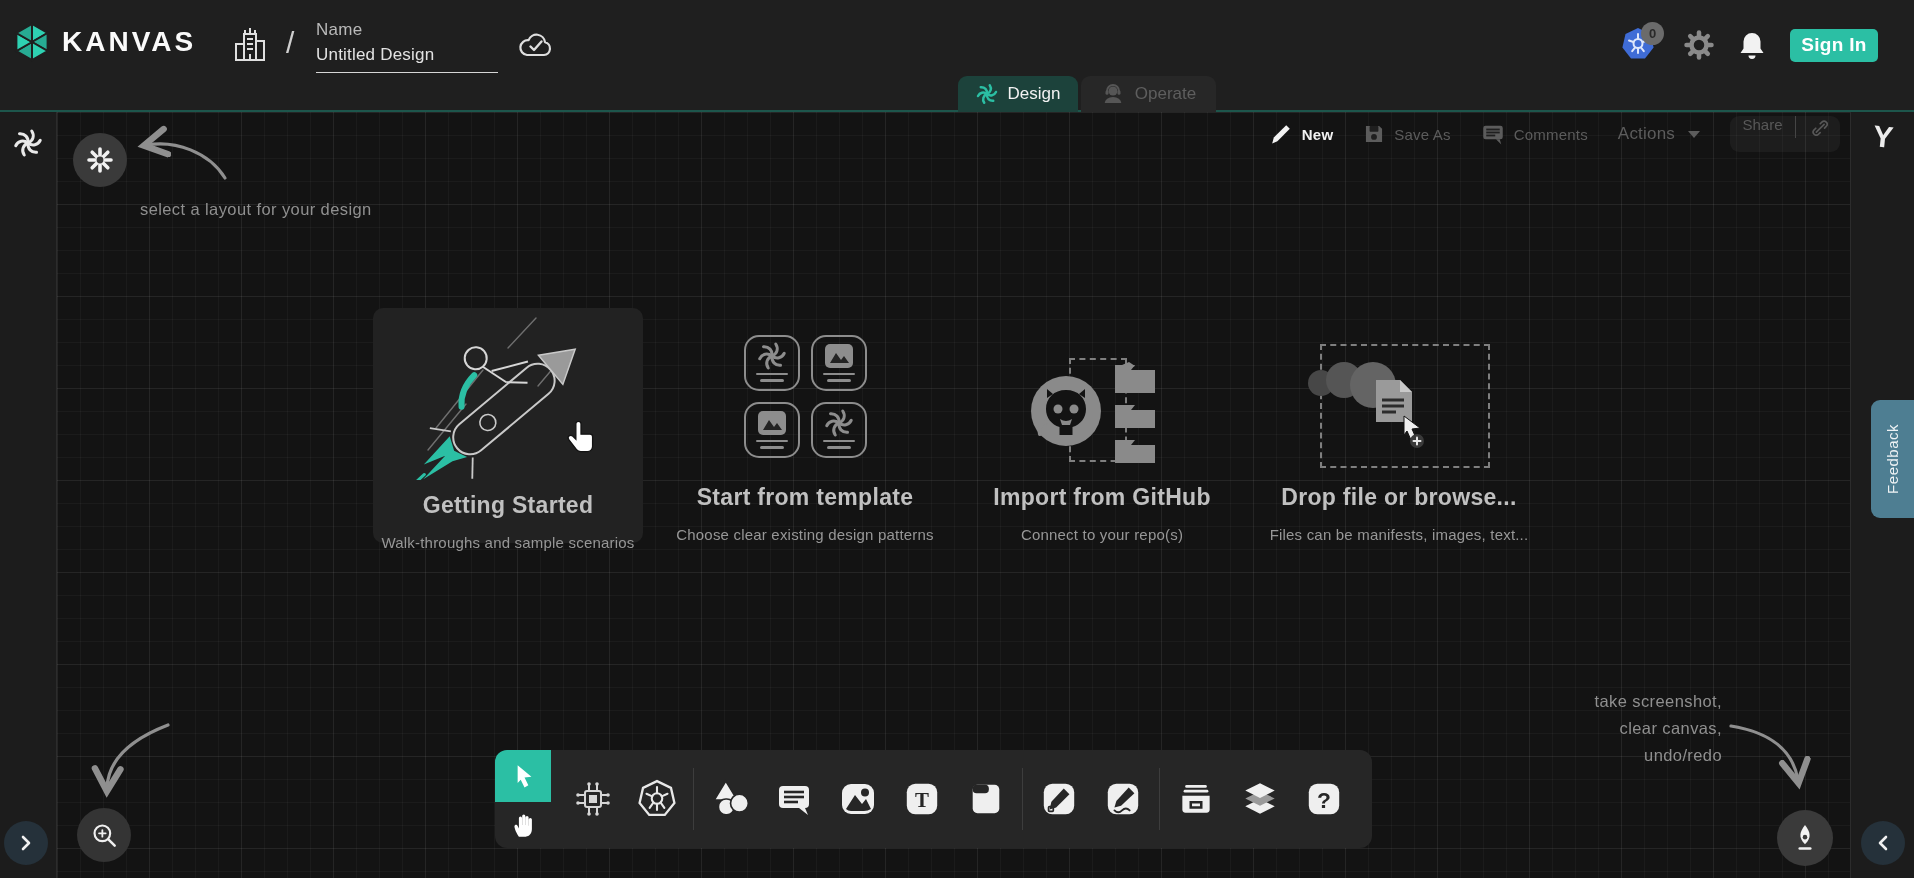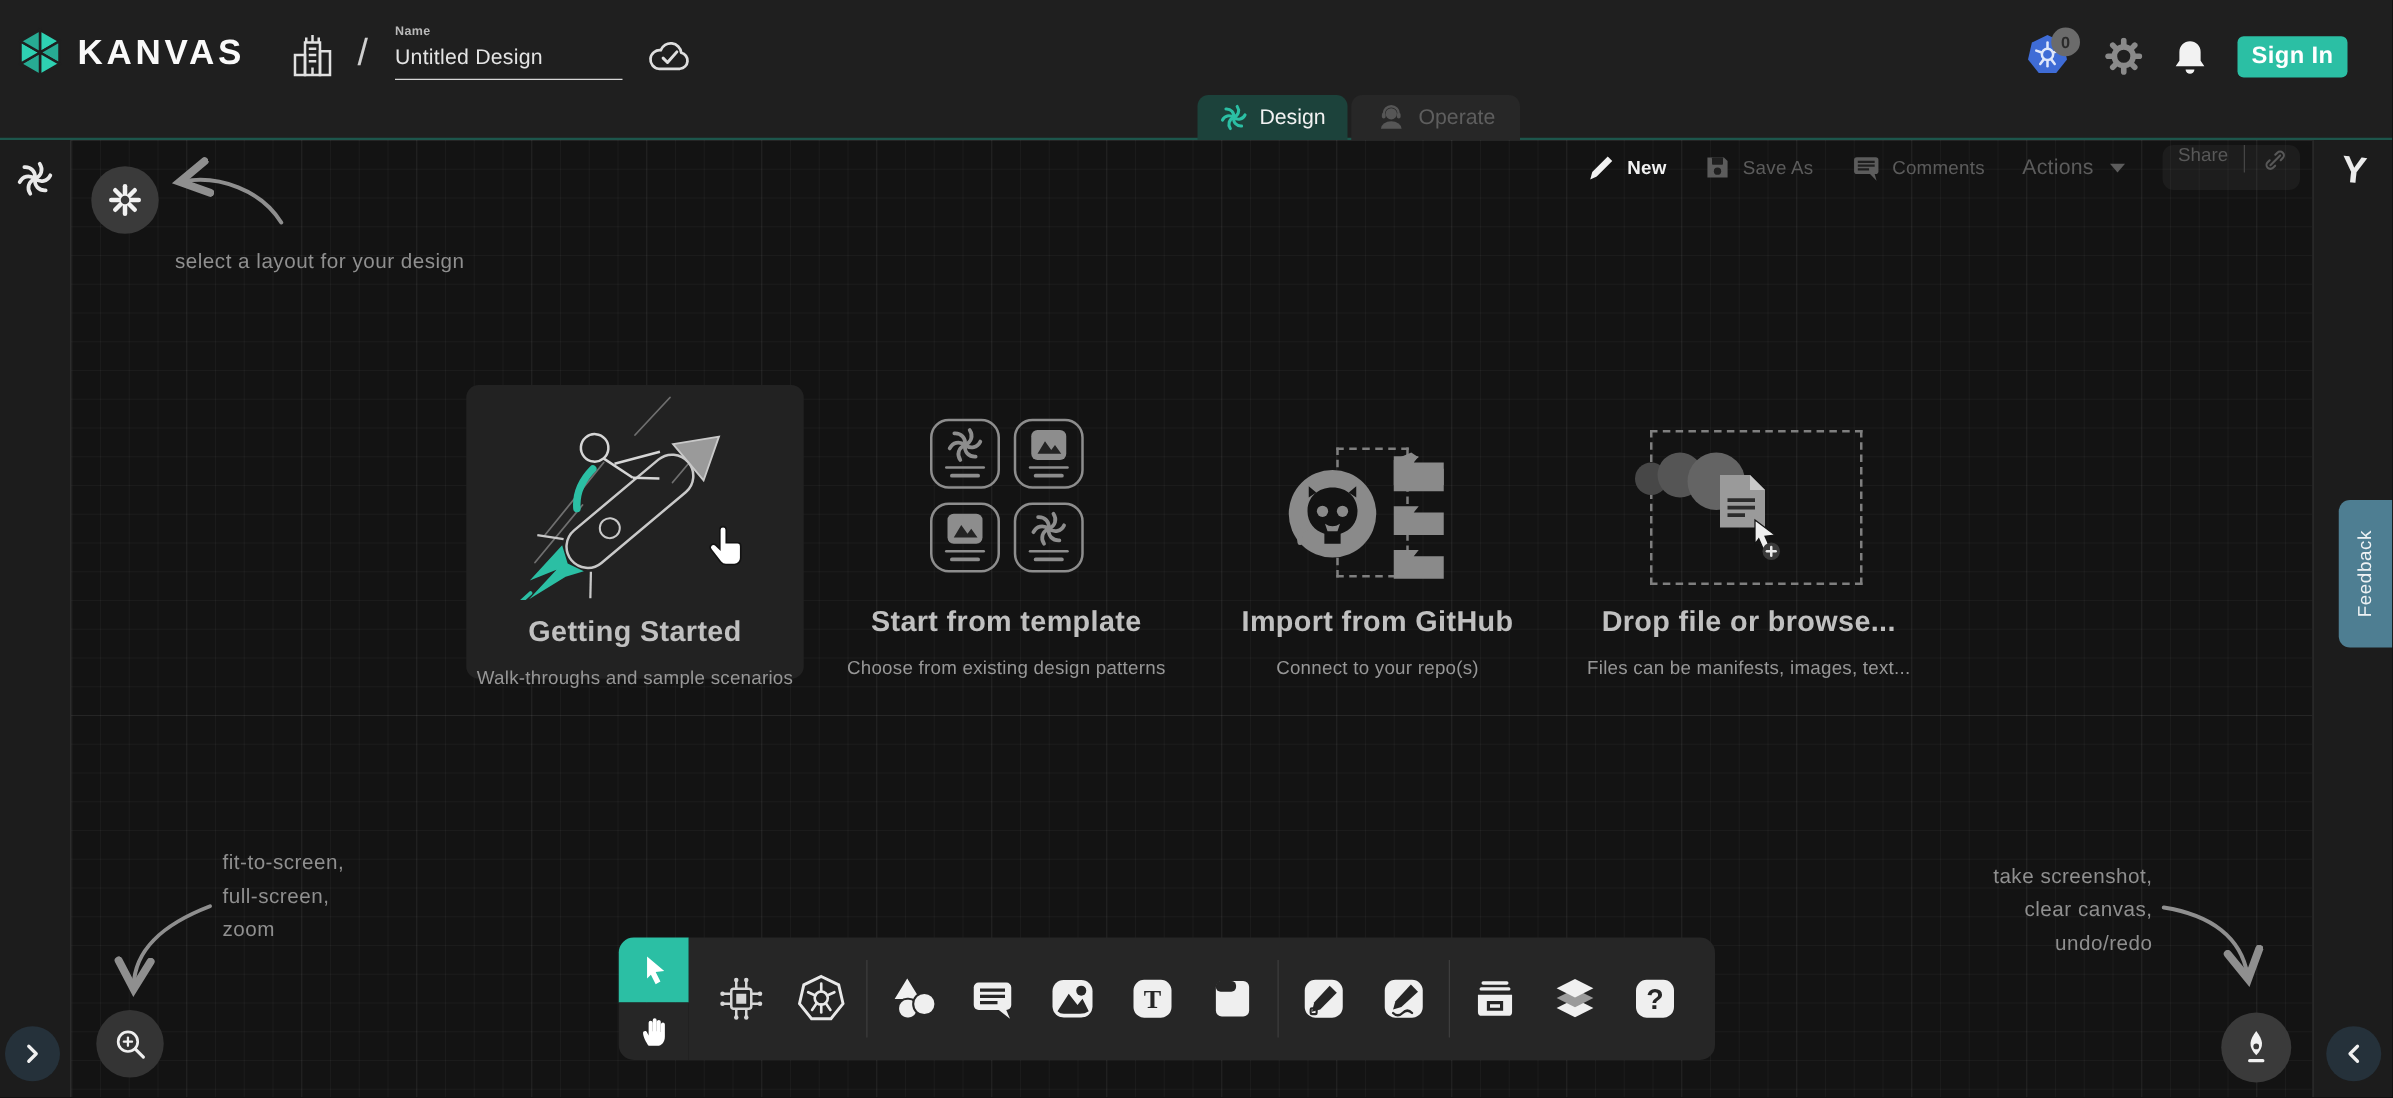--- a/index.html
+++ b/index.html
@@ -9,21 +9,21 @@
     background:#1f1f1f; font-family:"Liberation Sans", sans-serif;
     -webkit-font-smoothing:antialiased;
   }
   
   .header { position:absolute; top:0; left:0; width:1914px; height:110px; background:#1f1f1f; z-index:30; }
   .brand { position:absolute; left:12px; top:22px; display:flex; align-items:center; gap:10px; }
   .brand-text { color:#fafafa; font-size:28px; font-weight:800; letter-spacing:3px; }
   .org-icon { position:absolute; left:230px; top:24px; }
   .crumb-slash { position:absolute; left:286px; top:26px; color:#cfcfcf; font-size:30px; font-weight:300; }
   .name-field { position:absolute; left:316px; top:20px; width:182px; }
-  .name-label { display:block; color:#b9b9b9; font-size:10px; letter-spacing:.3px;font-weight:bold; }
+  .name-label { display:block; color:#b9b9b9; font-size:17px; letter-spacing:.3px; }
   .name-input {
     width:100%; background:transparent; border:none; outline:none;
     border-bottom:1px solid #d6d6d6; color:#e3e3e3; font-size:17px;
     padding:5px 0 7px; font-family:"Liberation Sans", sans-serif; letter-spacing:.2px;
   }
   .cloud-saved { position:absolute; left:517px; top:30px; }
   .header-right { position:absolute; right:36px; top:26px; display:flex; align-items:center; gap:24px; }
   .k8s-badge-wrap { position:relative; width:40px; height:38px; }
   .badge-count {
     position:absolute; right:-4px; top:-4px; width:23px; height:23px; border-radius:50%;
@@ -396,21 +396,21 @@
                 </g>
               </svg>
               <span class="mini-lines">
                   <i></i>
                   <i></i>
                 </span>
             </div>
           </div>
         </div>
         <div class="card-title">Start from template</div>
-        <div class="card-sub">Choose from existing design patterns</div>
+        <div class="card-sub">Choose clear existing design patterns</div>
       </div>
 
       <div class="card" style="left:910px;">
         <div class="illo gh-wrap">
           <div class="dash-rect" style="left:102px; top:50px; width:58px; height:104px;"></div>
           <svg style="position:absolute; left:62px; top:66px;" width="74" height="74" viewBox="0 0 74 74">
             <circle cx="37" cy="37" r="35" fill="#8a8a8a"></circle>
             <path d="M37 16 c-12 0-20 8-20 19 0 9 5.5 15.5 13.5 18 l0 8 13 0 0-8 C51.5 50.5 57 44 57 35 57 24 49 16 37 16 z
                      M24 20 l-6-5 0 9 z M50 20 l6-5 0 9 z" fill="#131313"></path>
             <circle cx="29" cy="35" r="4.5" fill="#8a8a8a"></circle>
@@ -470,25 +470,20 @@
       </div>
 
       <div class="circle-btn" style="left:1720px; top:698px; width:56px; height:56px;">
         <svg width="28" height="30" viewBox="0 0 32 34">
           <path d="M16 2 C22 10 24 16 16 24 C8 16 10 10 16 2 z" fill="#f2f2f2"></path>
           <circle cx="16" cy="16" r="2.6" fill="#3a3a3a"></circle>
           <line x1="10" y1="29" x2="22" y2="29" stroke="#f2f2f2" stroke-width="3" stroke-linecap="round"></line>
         </svg>
       </div>
 
-      <div class="note note-bl">
-        <div>fit-to-screen,</div>
-        <div>full-screen,</div>
-        <div>zoom</div>
-      </div>
       <div class="note note-br">
         <div>take screenshot,</div>
         <div>clear canvas,</div>
         <div>undo/redo</div>
       </div>
 
       <div class="toolbar">
         <div class="tool-col">
           <div class="tool-select">
             <svg width="26" height="28" viewBox="0 0 34 36">

